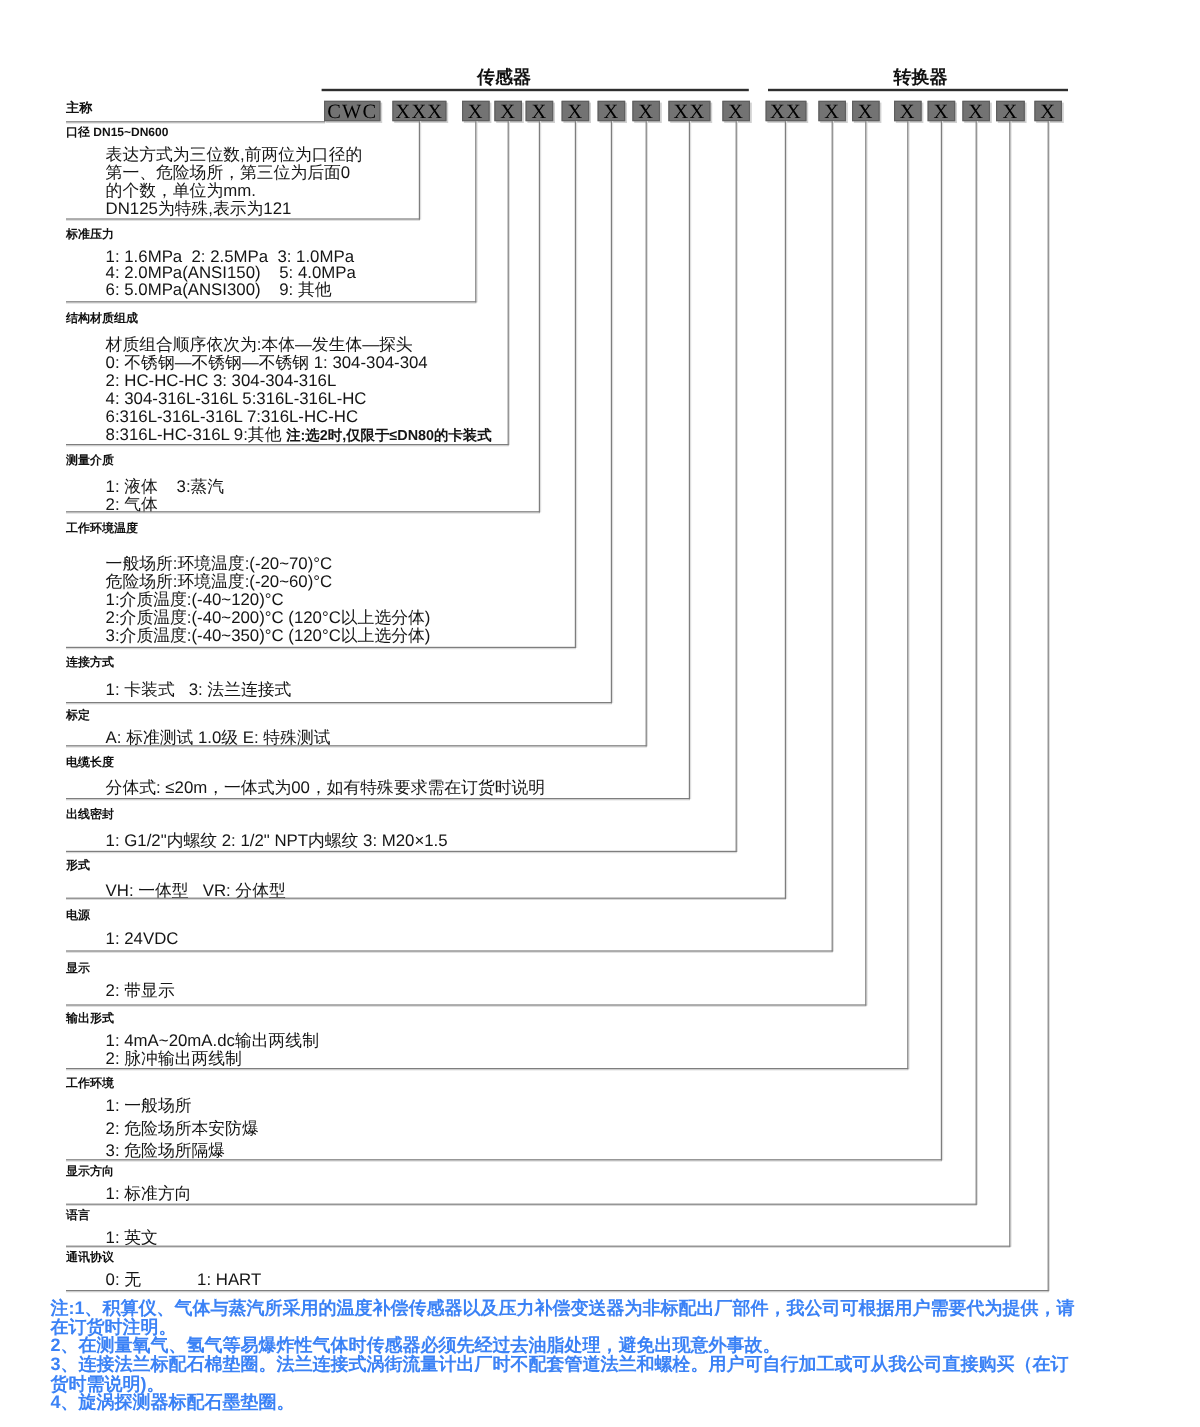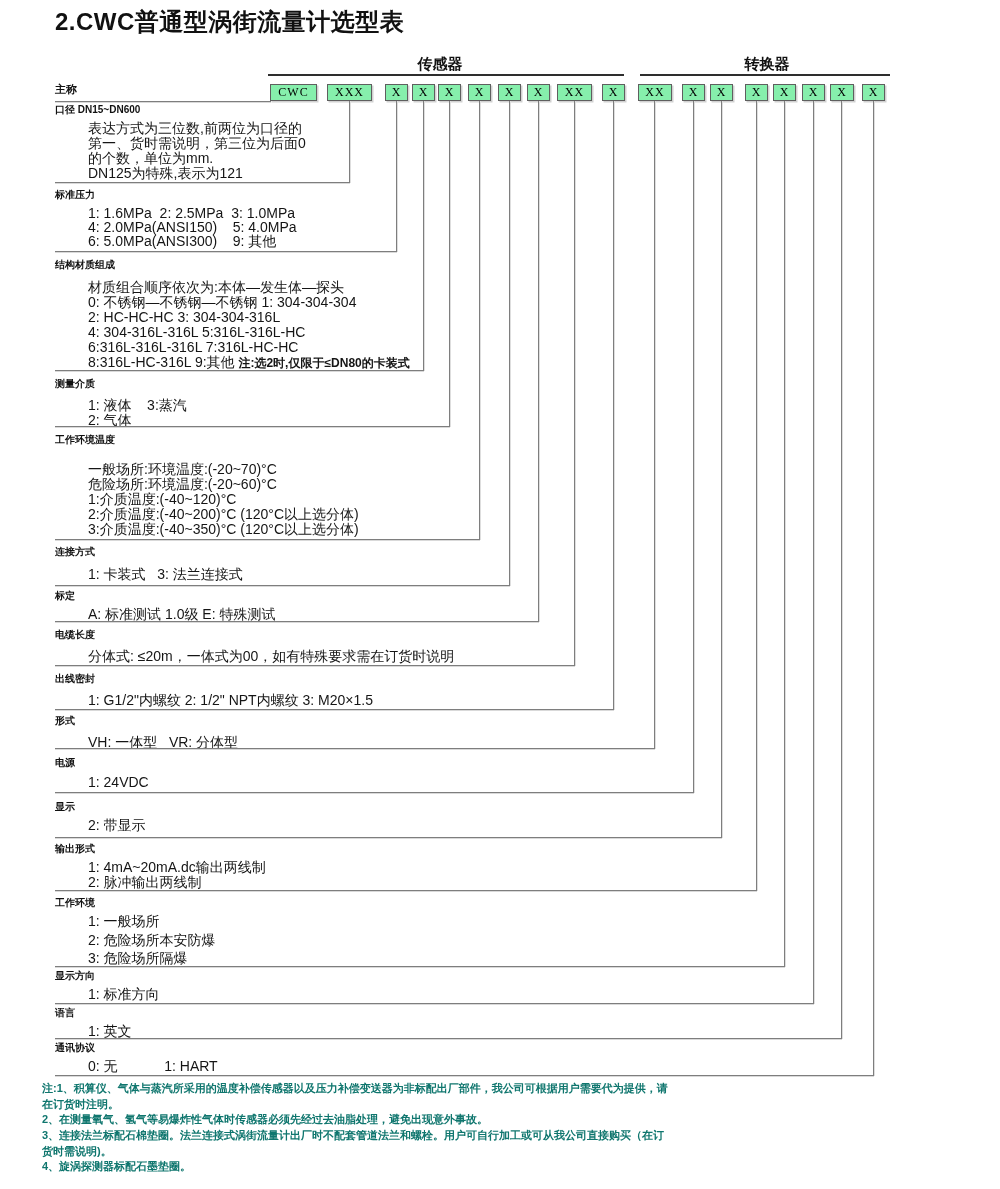--- a/index.html
+++ b/index.html
@@ -23,23 +23,23 @@
   .group-line{
     height:2px;background:#2e2e2e;
   }
   .main-label{
     left:55px;top:82px;font-size:11px;font-weight:700;
   }
   .code-box{
     top:84px;height:15px;
     border:1px solid #5f5f5f;
     box-shadow:1.5px 1.5px 0 rgba(0,0,0,0.18);
-    background:#86efac;
+    background:#737373;
     font-family:"Liberation Serif","DejaVu Serif",serif;
-    font-size:12px;font-weight:400;color:#000;
+    font-size:17px;font-weight:400;color:#000;
     text-align:center;line-height:15px;
     letter-spacing:1px;
   }
   .section-title{
     left:55px;font-size:10px;font-weight:700;white-space:pre;
   }
   .desc-line{
     left:88px;font-size:14px;font-weight:400;white-space:pre;color:#151515;
   }
   .inline-note{
@@ -47,30 +47,29 @@
   }
   .h-line{
     height:1px;background:#7e7e7e;
     box-shadow:0 1px 0 #d9d9d9;
   }
   .v-line{
     width:1px;background:#7e7e7e;
     box-shadow:1px 0 0 #dedede;
   }
   .note-line{
-    left:42px;font-size:11px;font-weight:700;white-space:pre;color:#0f766e;
+    left:42px;font-size:15px;font-weight:700;white-space:pre;color:#3b82f6;
   }
 </style>
 </head>
 <body>
 
 <div id="page">
-  <div class="abs doc-title">2.CWC普通型涡街流量计选型表</div>
 
-  <div class="abs group-label" style="left:340px;top:55px;">传感器</div>
+  <div class="abs group-label" style="left:320px;top:55px;">传感器</div>
   <div class="abs group-line" style="left:268px;top:74px;width:356px;"></div>
 
   <div class="abs group-label" style="left:667px;top:55px;">转换器</div>
   <div class="abs group-line" style="left:640px;top:74px;width:250px;"></div>
 
   <div class="abs main-label">主称</div>
   <div class="abs h-line" style="left:55px;top:101px;width:216px;"></div>
 
   <div id="diagram">
       <div class="abs code-box" style="left: 270px; width: 45px;">CWC</div>
@@ -86,21 +85,21 @@
       <div class="abs code-box" style="left: 638px; width: 32px;">XX</div>
       <div class="abs code-box" style="left: 682px; width: 21px;">X</div>
       <div class="abs code-box" style="left: 710px; width: 21px;">X</div>
       <div class="abs code-box" style="left: 745px; width: 21px;">X</div>
       <div class="abs code-box" style="left: 773px; width: 21px;">X</div>
       <div class="abs code-box" style="left: 802px; width: 21px;">X</div>
       <div class="abs code-box" style="left: 830px; width: 22px;">X</div>
       <div class="abs code-box" style="left: 862px; width: 21px;">X</div>
       <div class="abs section-title" style="top: 103px;">口径 DN15~DN600</div>
       <div class="abs desc-line" style="top: 120px;"><span>表达方式为三位数,前两位为口径的</span></div>
-      <div class="abs desc-line" style="top: 135px;"><span>第一、货时需说明，第三位为后面0</span></div>
+      <div class="abs desc-line" style="top: 135px;"><span>第一、危险场所，第三位为后面0</span></div>
       <div class="abs desc-line" style="top: 150px;"><span>的个数，单位为mm.</span></div>
       <div class="abs desc-line" style="top: 165px;"><span>DN125为特殊,表示为121</span></div>
       <div class="abs h-line" style="left: 55px; top: 182px; width: 295px;"></div>
       <div class="abs v-line" style="left: 349px; top: 101px; height: 82px;"></div>
       <div class="abs section-title" style="top: 188px;">标准压力</div>
       <div class="abs desc-line" style="top: 205px;"><span>1: 1.6MPa  2: 2.5MPa  3: 1.0MPa</span></div>
       <div class="abs desc-line" style="top: 219px;"><span>4: 2.0MPa(ANSI150)    5: 4.0MPa</span></div>
       <div class="abs desc-line" style="top: 233px;"><span>6: 5.0MPa(ANSI300)    9: 其他</span></div>
       <div class="abs h-line" style="left: 55px; top: 251px; width: 342px;"></div>
       <div class="abs v-line" style="left: 396px; top: 101px; height: 151px;"></div>

